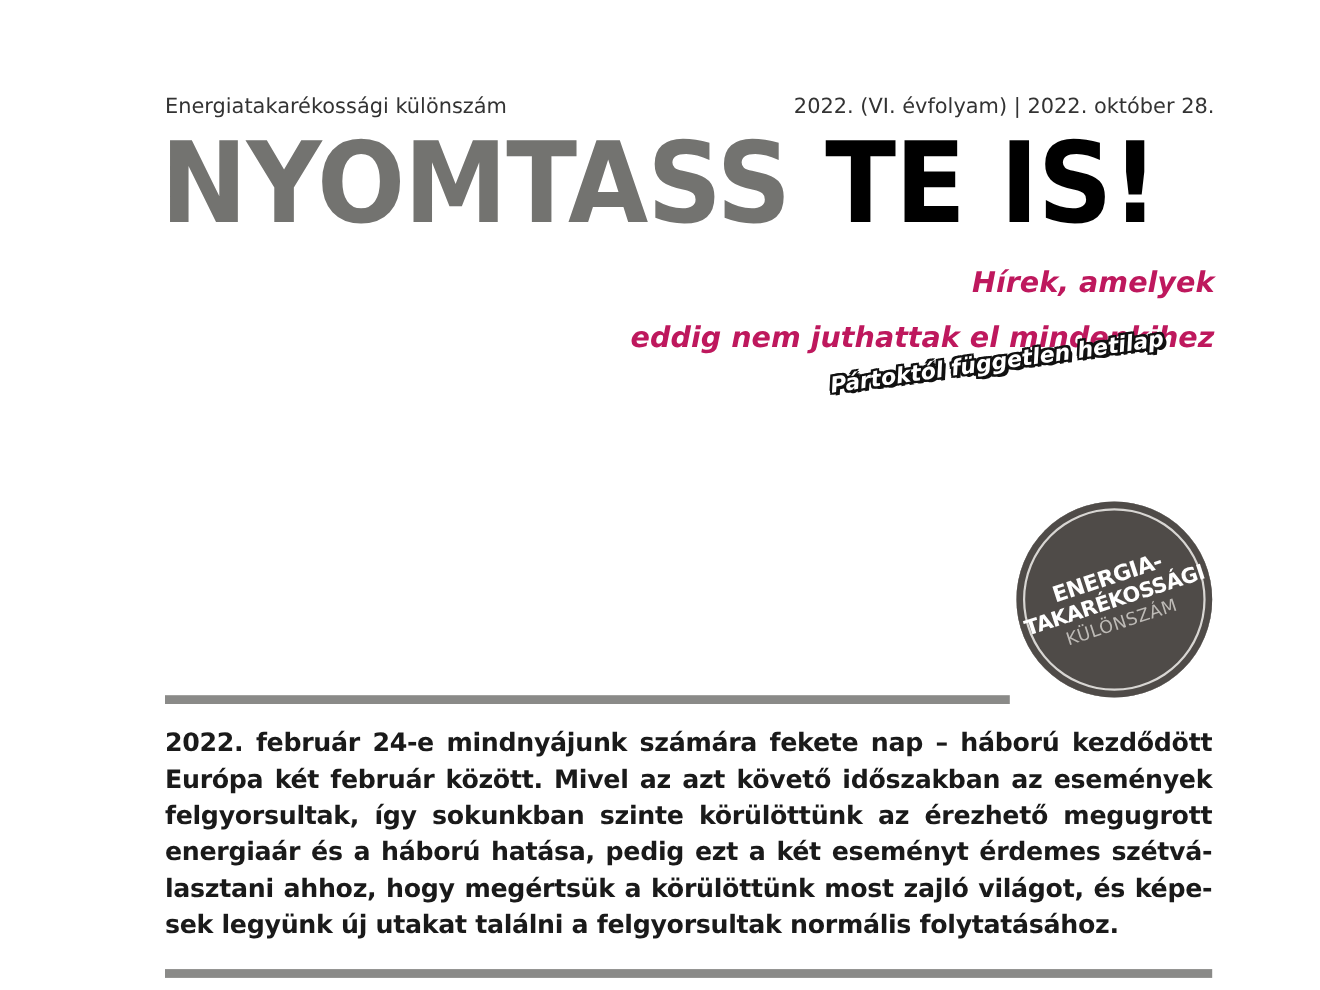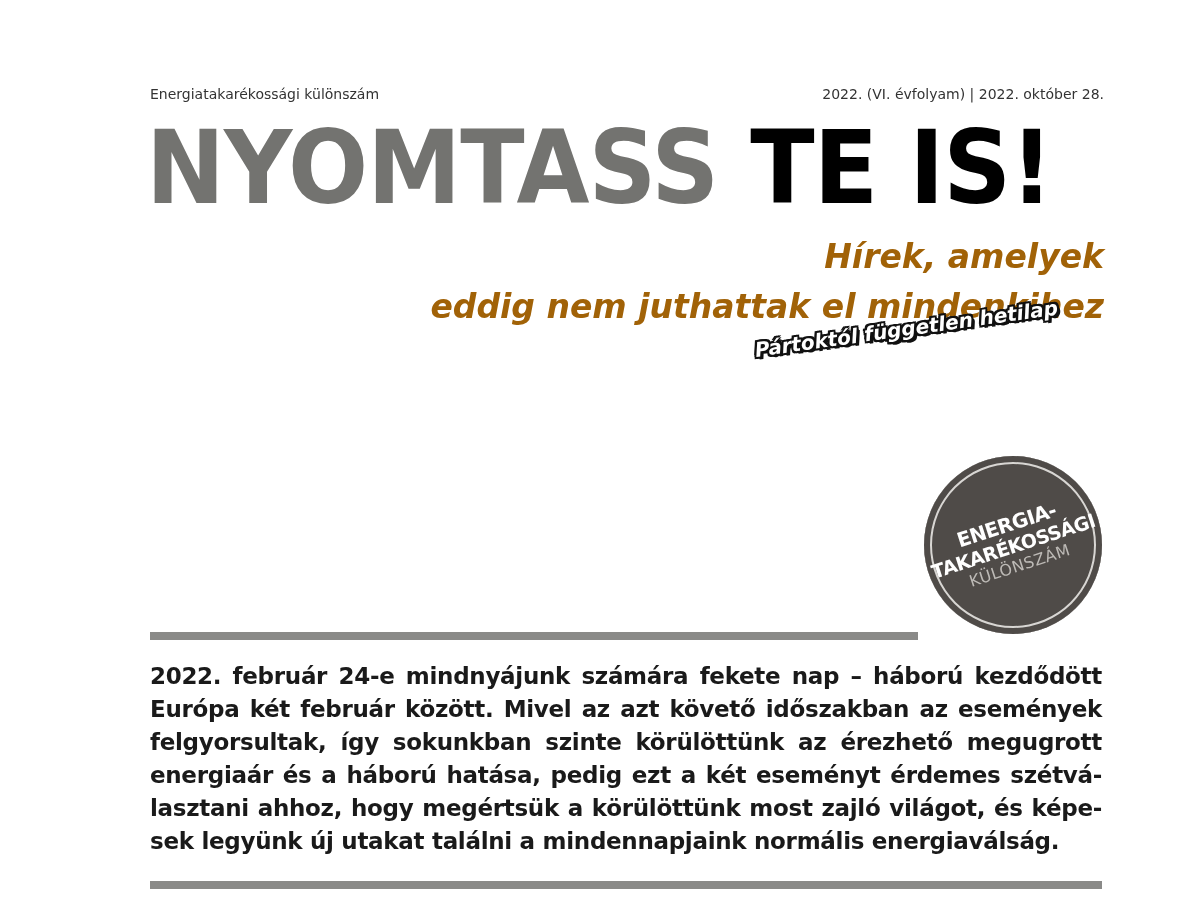--- a/index.html
+++ b/index.html
@@ -20,21 +20,21 @@
       left: 0; top: 0;
       width: 1200px; height: 900px;
     }
     .topline {
       position: absolute;
       top: 86px;
       left: 150px;
       width: 954px;
       height: 30px;
       font-family: "DejaVu Sans", sans-serif;
-      font-size: 14px;
+      font-size: 19px;
       color: #333333;
     }
     .topline .left {
       position: absolute;
       left: 0; top: 0;
     }
     .topline .right {
       position: absolute;
       right: 0; top: 0;
     }
@@ -56,23 +56,23 @@
     .masthead .grey { color: #737370; }
     .masthead .black { color: #000000; }
     .tagline {
       position: absolute;
       right: 96px;
       top: 232px;
       text-align: right;
       font-family: "DejaVu Sans", sans-serif;
       font-weight: bold;
       font-style: italic;
-      font-size: 33px;
+      font-size: 26px;
       line-height: 50px;
-      color: #a16207;
+      color: #be185d;
     }
     .tagline .l1 { display: block; }
     .tagline .l2 { display: block; }
     .slogan {
       position: absolute;
       left: 755px;
       top: 338px;
       font-family: "DejaVu Sans", sans-serif;
       font-weight: bold;
       font-style: italic;
@@ -195,18 +195,18 @@
   </div>
 
   <div class="rule r1"></div>
 
   <div class="lead">
     <span>2022. február 24-e mindnyájunk számára fekete nap – háború kezdődött</span>
     <span>Európa két február között. Mivel az azt követő időszakban az események</span>
     <span>felgyorsultak, így sokunkban szinte körülöttünk az érezhető megugrott</span>
     <span>energiaár és a háború hatása, pedig ezt a két eseményt érdemes szétvá-</span>
     <span>lasztani ahhoz, hogy megértsük a körülöttünk most zajló világot, és képe-</span>
-    <span class="last">sek legyünk új utakat találni a mindennapjaink normális energiaválság.</span>
+    <span class="last">sek legyünk új utakat találni a felgyorsultak normális folytatásához.</span>
   </div>
 
   <div class="rule r2"></div>
 
 </div>
 
 </body></html>

